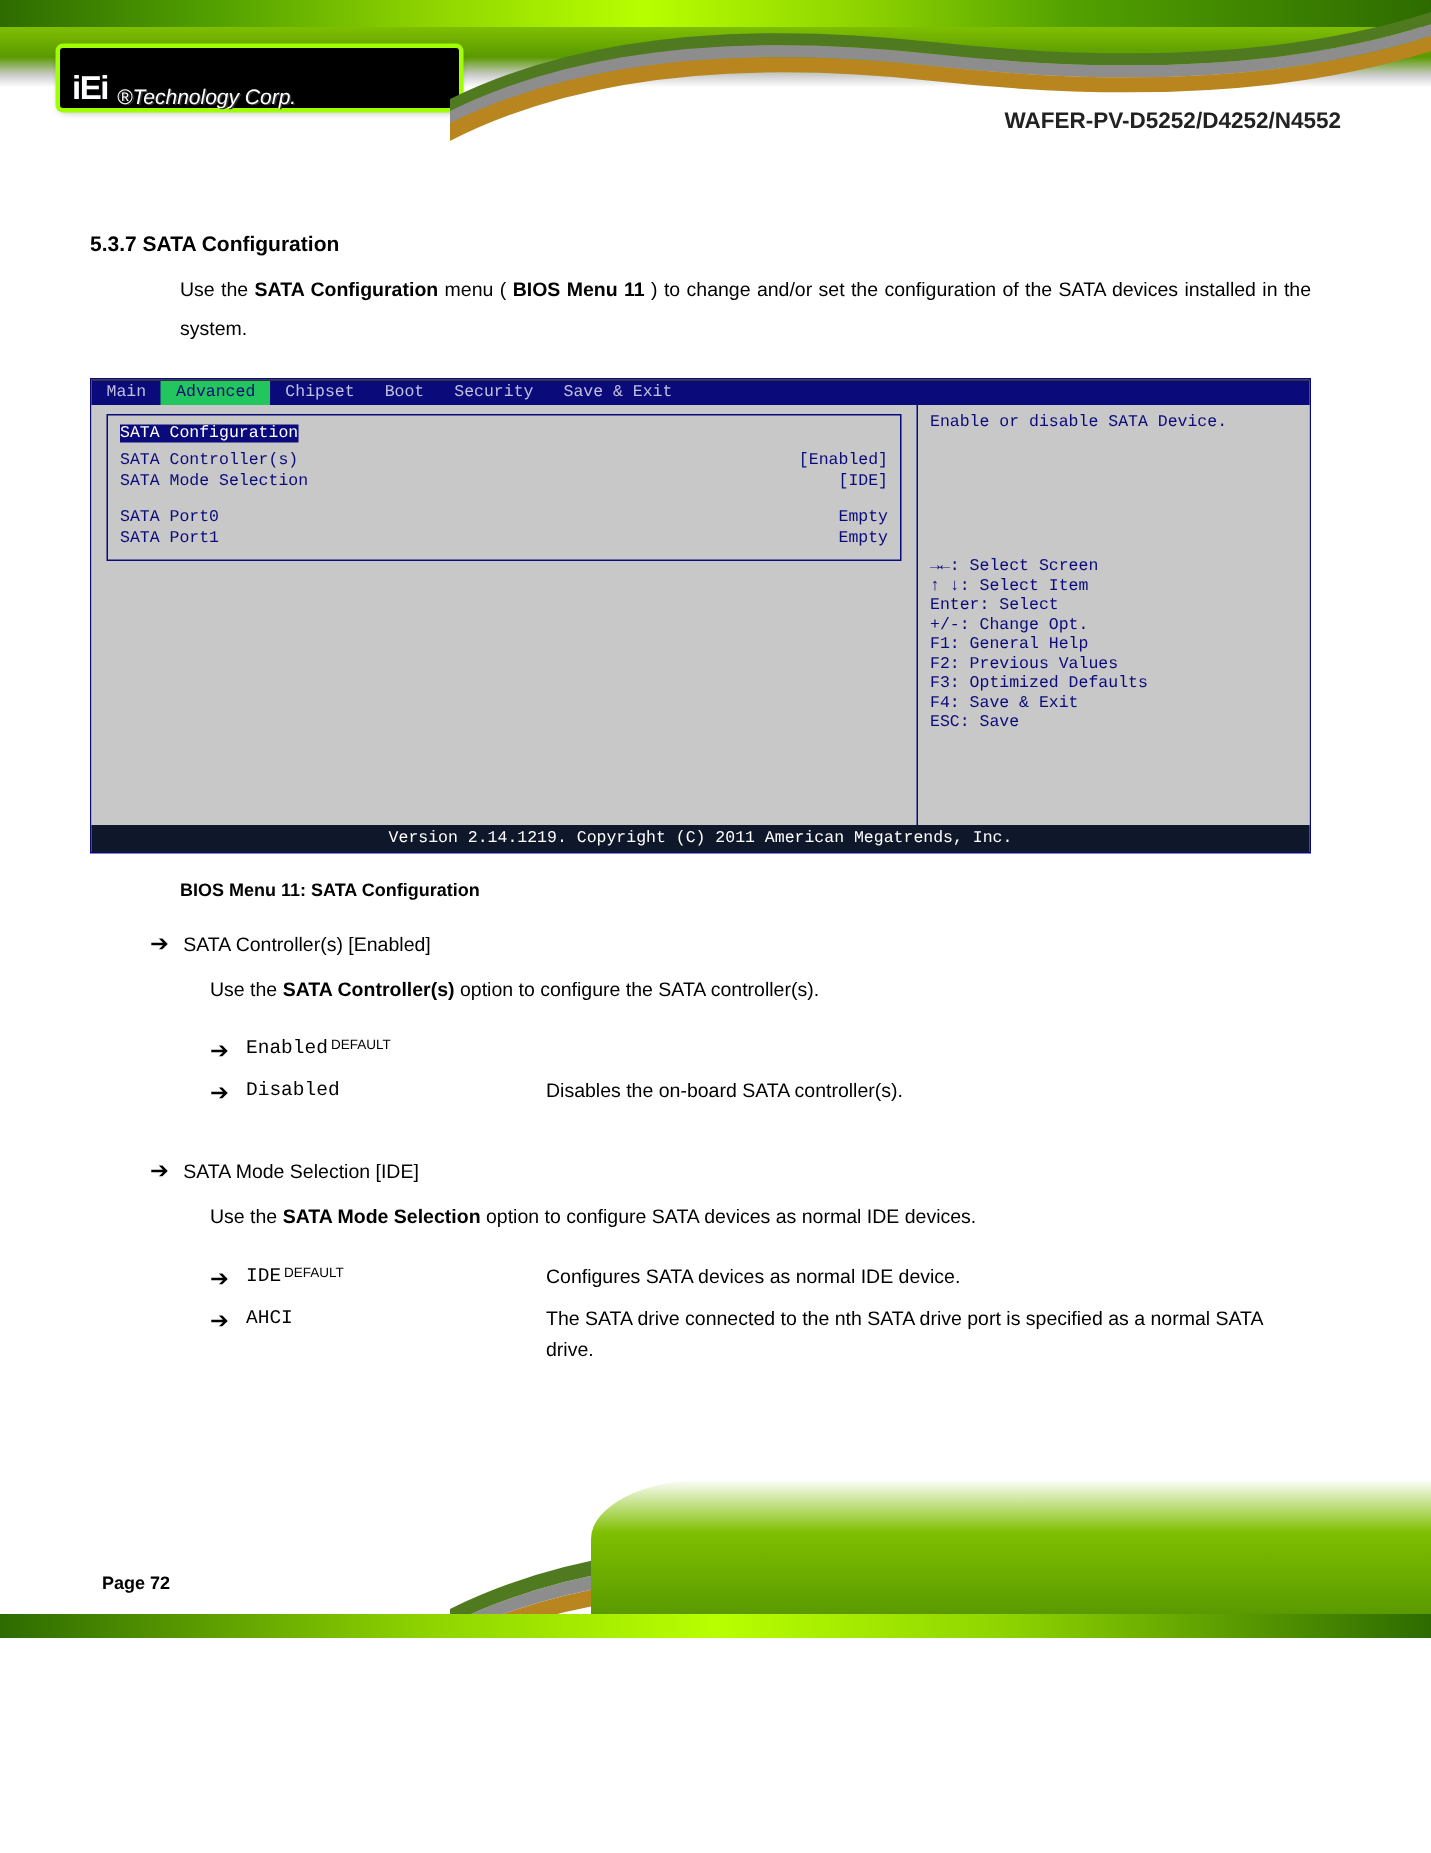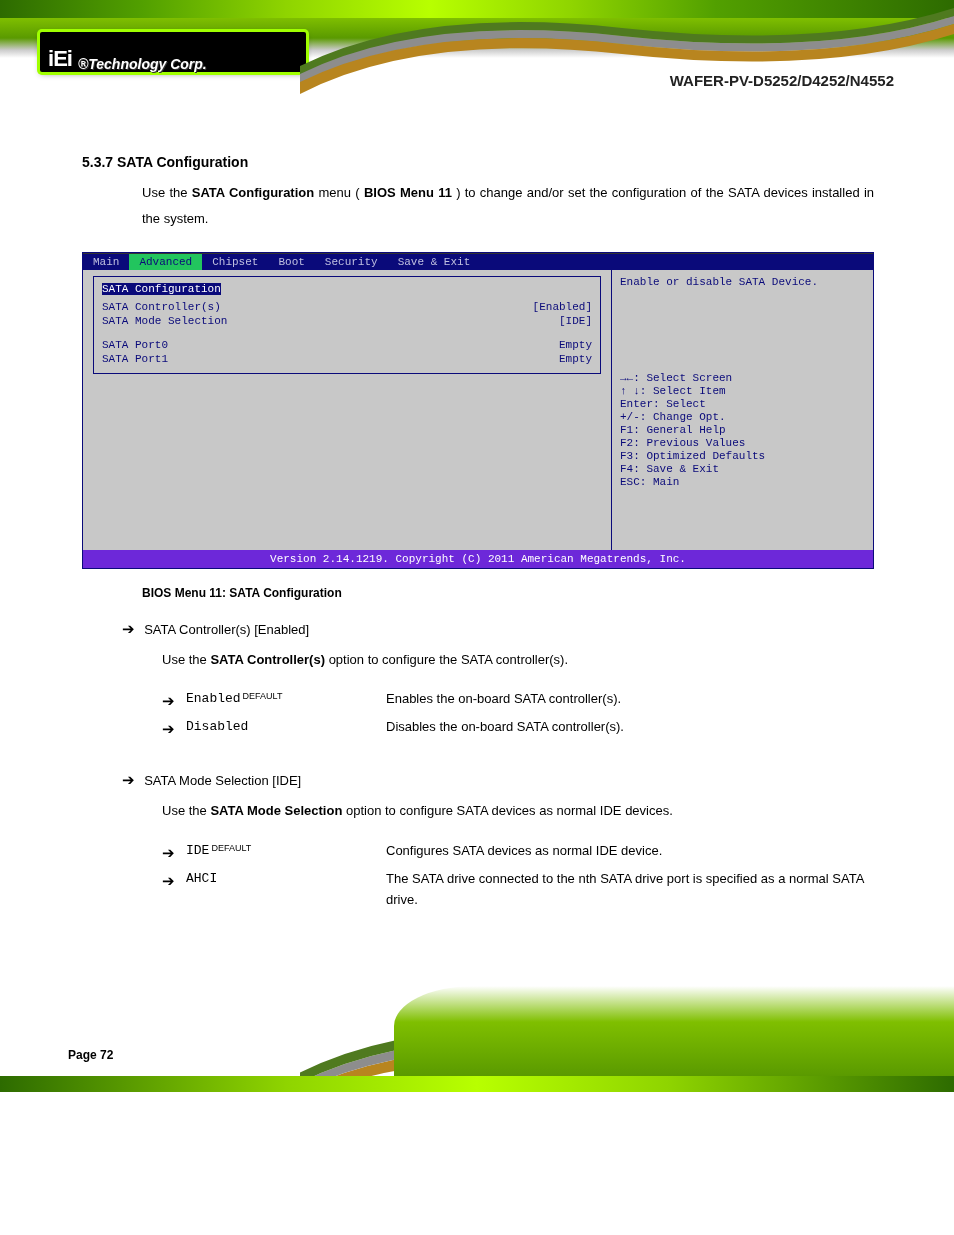--- a/index.html
+++ b/index.html
@@ -1,43 +1,43 @@
 <!DOCTYPE html>
 <html><head>
 <meta charset="utf-8">
 <style>
 body{margin:0;font-family:Arial,sans-serif;font-size:13px;color:#000;width:954px;background:#fff}
 .top-band{height:140px;position:relative;overflow:hidden}
 .top-green{position:absolute;left:0;top:0;right:0;height:18px;background:linear-gradient(90deg,#2d6b00 0%,#52a000 15%,#8fd400 30%,#b8ff00 45%,#8fd400 60%,#52a000 75%,#2d6b00 100%)}
 .top-pcb{position:absolute;left:0;top:18px;right:0;height:40px;background:linear-gradient(180deg,#7fbf00 0%,#5a9a00 50%,#ccc 80%,#fff 100%)}
 .logo-strip{position:absolute;left:40px;top:32px;width:250px;height:40px;background:#000;border-radius:2px;display:flex;align-items:flex-end;padding:0 8px;box-shadow:0 0 0 3px #a0ff00,0 2px 6px rgba(0,0,0,0.4)}
 .logo-iei{color:#fff;font-weight:bold;font-size:22px;font-family:Arial;letter-spacing:-1px}
-.logo-tech{color:#fff;font-weight:bold;font-style:italic;font-size:14px;margin-left:6px;text-shadow:1px 1px 0 #333}
+.logo-tech{color:#fff;font-weight:normal;font-style:italic;font-size:14px;margin-left:6px;text-shadow:1px 1px 0 #333}
 .swoosh{position:absolute;top:6px;left:300px;right:0;height:90px}
 .swoosh svg{width:100%;height:100%}
 .doc-title{position:absolute;right:60px;top:72px;font-size:15px;font-weight:bold;color:#222}
-.content{padding:10px 80px 10px 82px}
+.content{padding:10px 80px 10px 60px}
 .section-heading{font-weight:bold;font-size:14px;margin:4px 0 10px 0;color:#000}
 .para{font-size:13px;line-height:2.0;margin:0 0 20px 60px;color:#000;text-align:justify}
 .bold{font-weight:bold}
 .bios{margin:0 0 12px 0;border:1px solid #0a0a7a}
 .bios-title{background:#0a0a7a;color:#fff;font-family:"Courier New",monospace;font-size:11px;font-weight:bold;text-align:center;padding:3px 0}
 .bios-menubar{background:#0a0a7a;color:#fff;font-family:Liberation Mono, monospace;font-size:11px;display:flex;border-top:1px solid #333}
 .bios-menubar span{padding:2px 10px;color:#c0c0e0}
 .bios-menubar span.active{background:#22c55e;color:#0a0a7a}
 .bios-body{display:flex;background:#c8c8c8;font-family:"Courier New",monospace;font-size:11px;min-height:280px}
 .bios-left{flex:1;padding:6px 10px;color:#0a0a7a;border-right:1px solid #0a0a7a}
 .bios-left .box{border:1px solid #0a0a7a;padding:6px 8px;margin-bottom:8px}
 .bios-left .row{display:flex;justify-content:space-between;margin:2px 0;color:#0a0a7a}
 .bios-left .heading{color:#fff;background:#0a0a7a;display:inline}
 .bios-left .link{color:#0a0a7a}
 .bios-right{width:245px;padding:6px 8px;color:#0a0a7a}
 .bios-right .help{min-height:95px}
 .bios-right .keys div{margin:1px 0}
-.bios-foot{background:#6d28d9;color:#fff;font-family:"Courier New",monospace;font-size:11px;text-align:center;padding:3px 0}
+.bios-foot{background:#0f172a;color:#fff;font-family:"Courier New",monospace;font-size:11px;text-align:center;padding:3px 0}
 .caption{font-size:12px;font-weight:bold;margin:17px 0 20px 60px}
 .opt-hdr{font-weight:normal;font-size:13px;margin:8px 0 10px 40px}
 .opt-hdr .arrow{font-size:15px;color:#000;margin-right:6px}
 .opt-intro{font-size:13px;margin:0 0 18px 80px;line-height:1.8}
 .opt-row{display:flex;margin:4px 0 4px 80px;font-size:13px;line-height:1.6}
 .opt-row .arrow{width:24px;font-size:15px}
 .opt-row .name{width:200px;font-family:"Courier New",monospace}
 .opt-row .tag{font-size:9px;font-family:Arial;vertical-align:top;margin-left:2px}
 .opt-row .desc{flex:1}
 .bottom-band{height:140px;position:relative;overflow:hidden;margin-top:10px}
@@ -118,36 +118,35 @@
         <div class="help">Enable or disable SATA Device.</div>
         <div class="keys" id="bios-keys">
             <div>→←: Select Screen</div>
             <div>↑ ↓: Select Item</div>
             <div>Enter: Select</div>
             <div>+/-: Change Opt.</div>
             <div>F1: General Help</div>
             <div>F2: Previous Values</div>
             <div>F3: Optimized Defaults</div>
             <div>F4: Save &amp; Exit</div>
-            <div>ESC: Main</div>
+            <div>ESC: Save</div>
           </div>
       </div>
     </div>
     <div class="bios-foot">Version 2.14.1219. Copyright (C) 2011 American Megatrends, Inc.</div>
   </div>
 
   <div class="caption">BIOS Menu 11: SATA Configuration</div>
 
   <div id="opts">
       <div class="opt-hdr"><span class="arrow">➔</span> SATA Controller(s) [Enabled]</div>
       <div class="opt-intro">Use the <span class="bold">SATA Controller(s)</span> option to configure the SATA controller(s).</div>
       <div class="opt-row">
         <span class="arrow">➔</span>
         <span class="name">Enabled<span class="tag">DEFAULT</span></span>
-        <span class="desc">Enables the on-board SATA controller(s).</span>
       </div>
       <div class="opt-row">
         <span class="arrow">➔</span>
         <span class="name">Disabled</span>
         <span class="desc">Disables the on-board SATA controller(s).</span>
       </div>
       <div style="height: 18px;"></div>
       <div class="opt-hdr"><span class="arrow">➔</span> SATA Mode Selection [IDE]</div>
       <div class="opt-intro">Use the <span class="bold">SATA Mode Selection</span> option to configure SATA devices as normal IDE devices.</div>
       <div class="opt-row">

